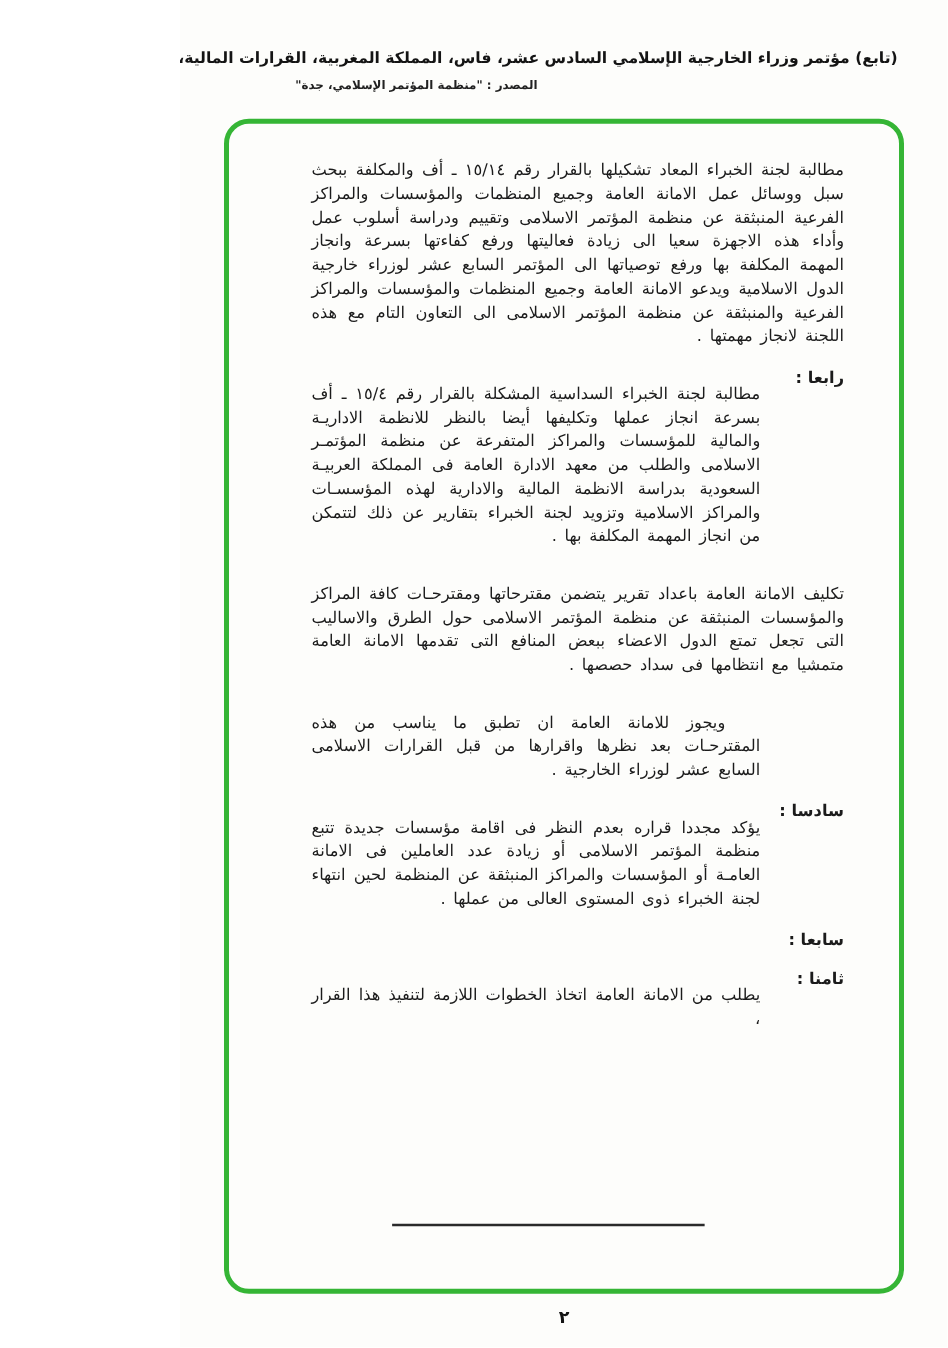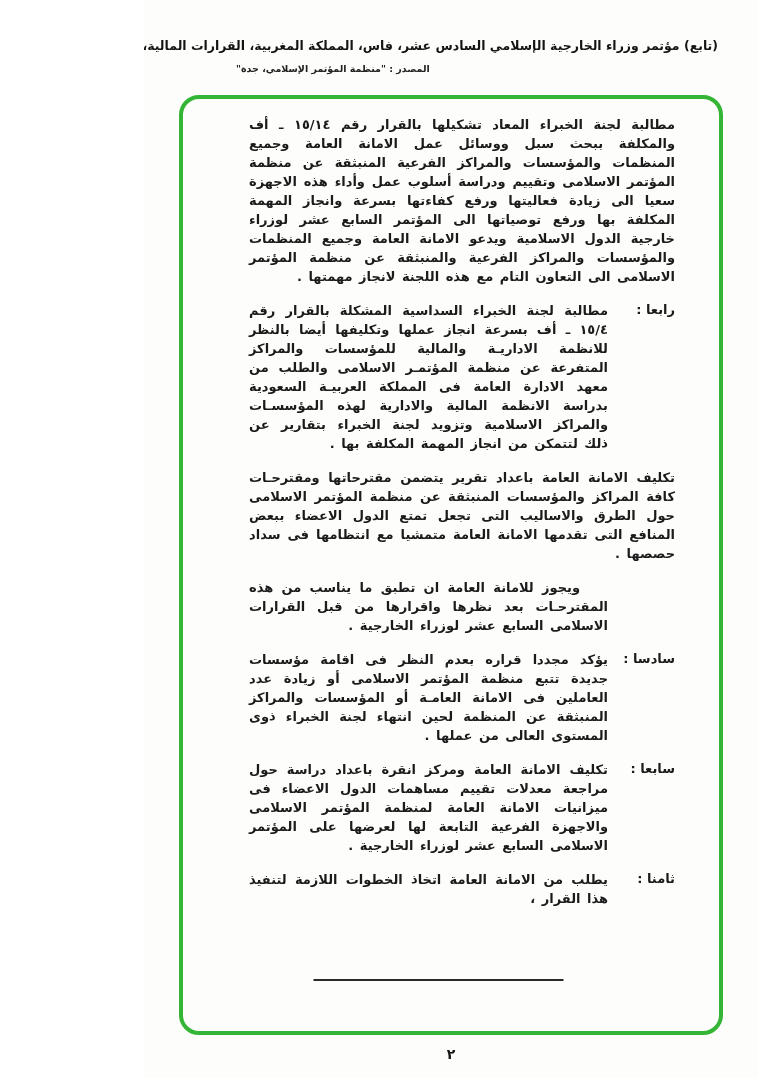--- a/index.html
+++ b/index.html
@@ -62,25 +62,26 @@
   .para-label {
     flex: 0 0 54px;
     font-size: 13px;
     font-weight: 600;
     white-space: nowrap;
     padding-top: 1px;
   }
   .para-text {
     flex: 1;
     font-size: 13px;
-    font-weight: 700;
+    font-weight: 400;
     line-height: 19px;
     text-align: justify;
     text-align-last: right;
     word-spacing: 2px;
+    margin-top: 12px;
   }
   .para-text.indent {
     text-indent: 28px;
   }
   .footer-rule {
     position: absolute;
     bottom: 50px;
     left: 50%;
     transform: translateX(-55%);
     width: 250px;
@@ -126,21 +127,20 @@
     <div class="para-text indent">ويجوز للامانة العامة ان تطبق ما يناسب من هذه المقترحـات بعد نظرها واقرارها من قبل القرارات الاسلامى السابع عشر لوزراء الخارجية .</div>
   </div>
 
   <div class="para-row">
     <span class="para-label">سادسا :</span>
     <div class="para-text">يؤكد مجددا قراره بعدم النظر فى اقامة مؤسسات جديدة تتبع منظمة المؤتمر الاسلامى أو زيادة عدد العاملين فى الامانة العامـة أو المؤسسات والمراكز المنبثقة عن المنظمة لحين انتهاء لجنة الخبراء ذوى المستوى العالى من عملها .</div>
   </div>
 
   <div class="para-row">
     <span class="para-label">سابعا :</span>
-    <div class="para-text">تكليف الامانة العامة ومركز انقرة باعداد دراسة حول مراجعة معدلات تقييم مساهمات الدول الاعضاء فى ميزانيات الامانة العامة لمنظمة المؤتمر الاسلامى والاجهزة الفرعية التابعة لها لعرضها على المؤتمر الاسلامى السابع عشر لوزراء الخارجية .</div>
   </div>
 
   <div class="para-row">
     <span class="para-label">ثامنا :</span>
     <div class="para-text">يطلب من الامانة العامة اتخاذ الخطوات اللازمة لتنفيذ هذا القرار ،</div>
   </div>
 </div>
     <div class="footer-rule"></div>
   </div>
 

